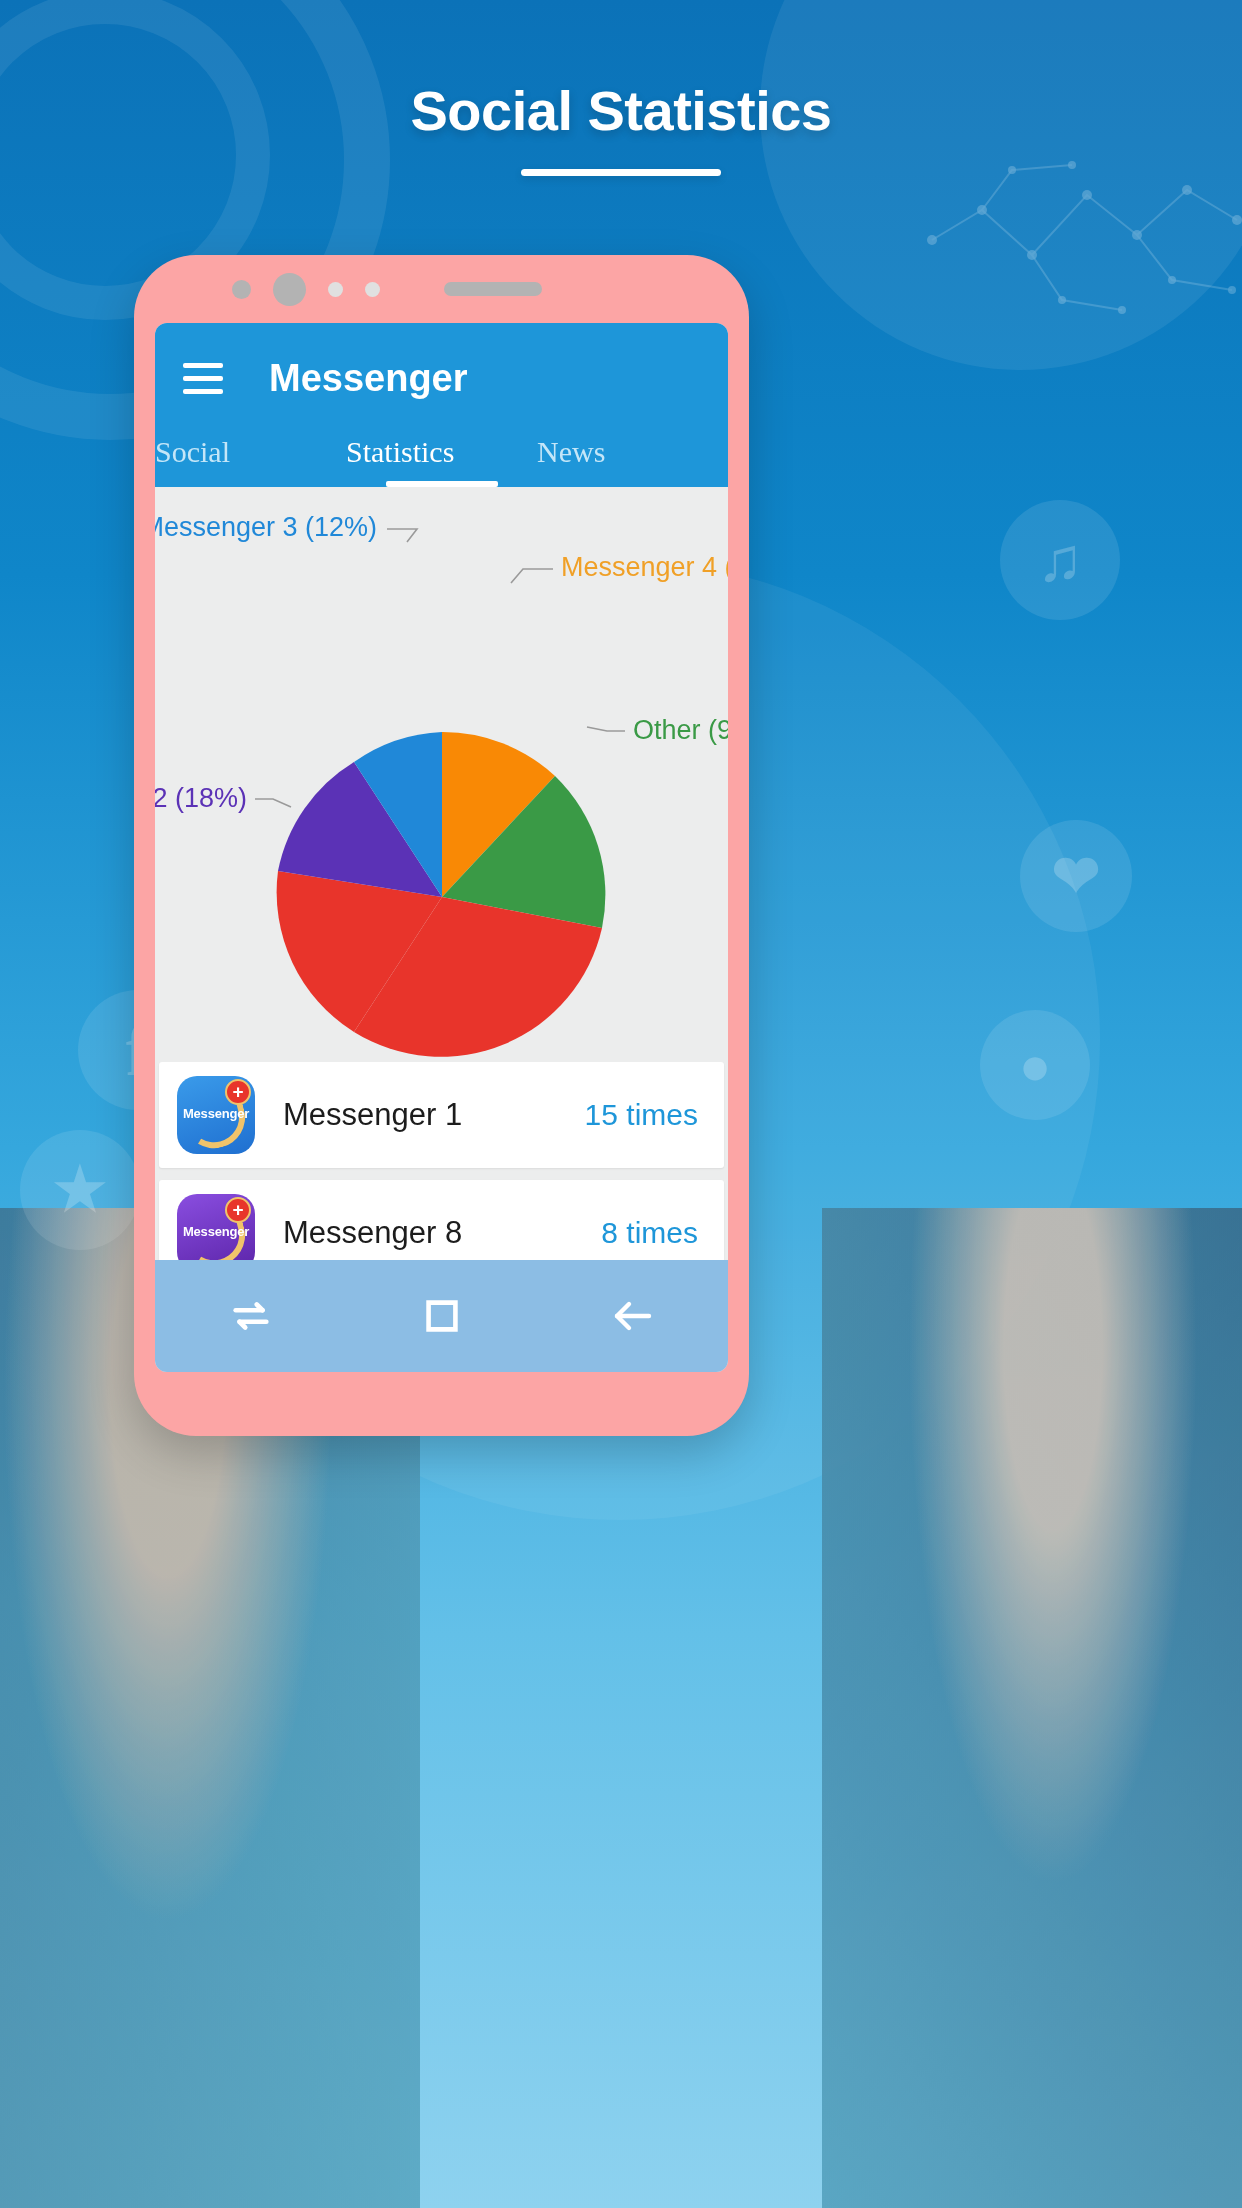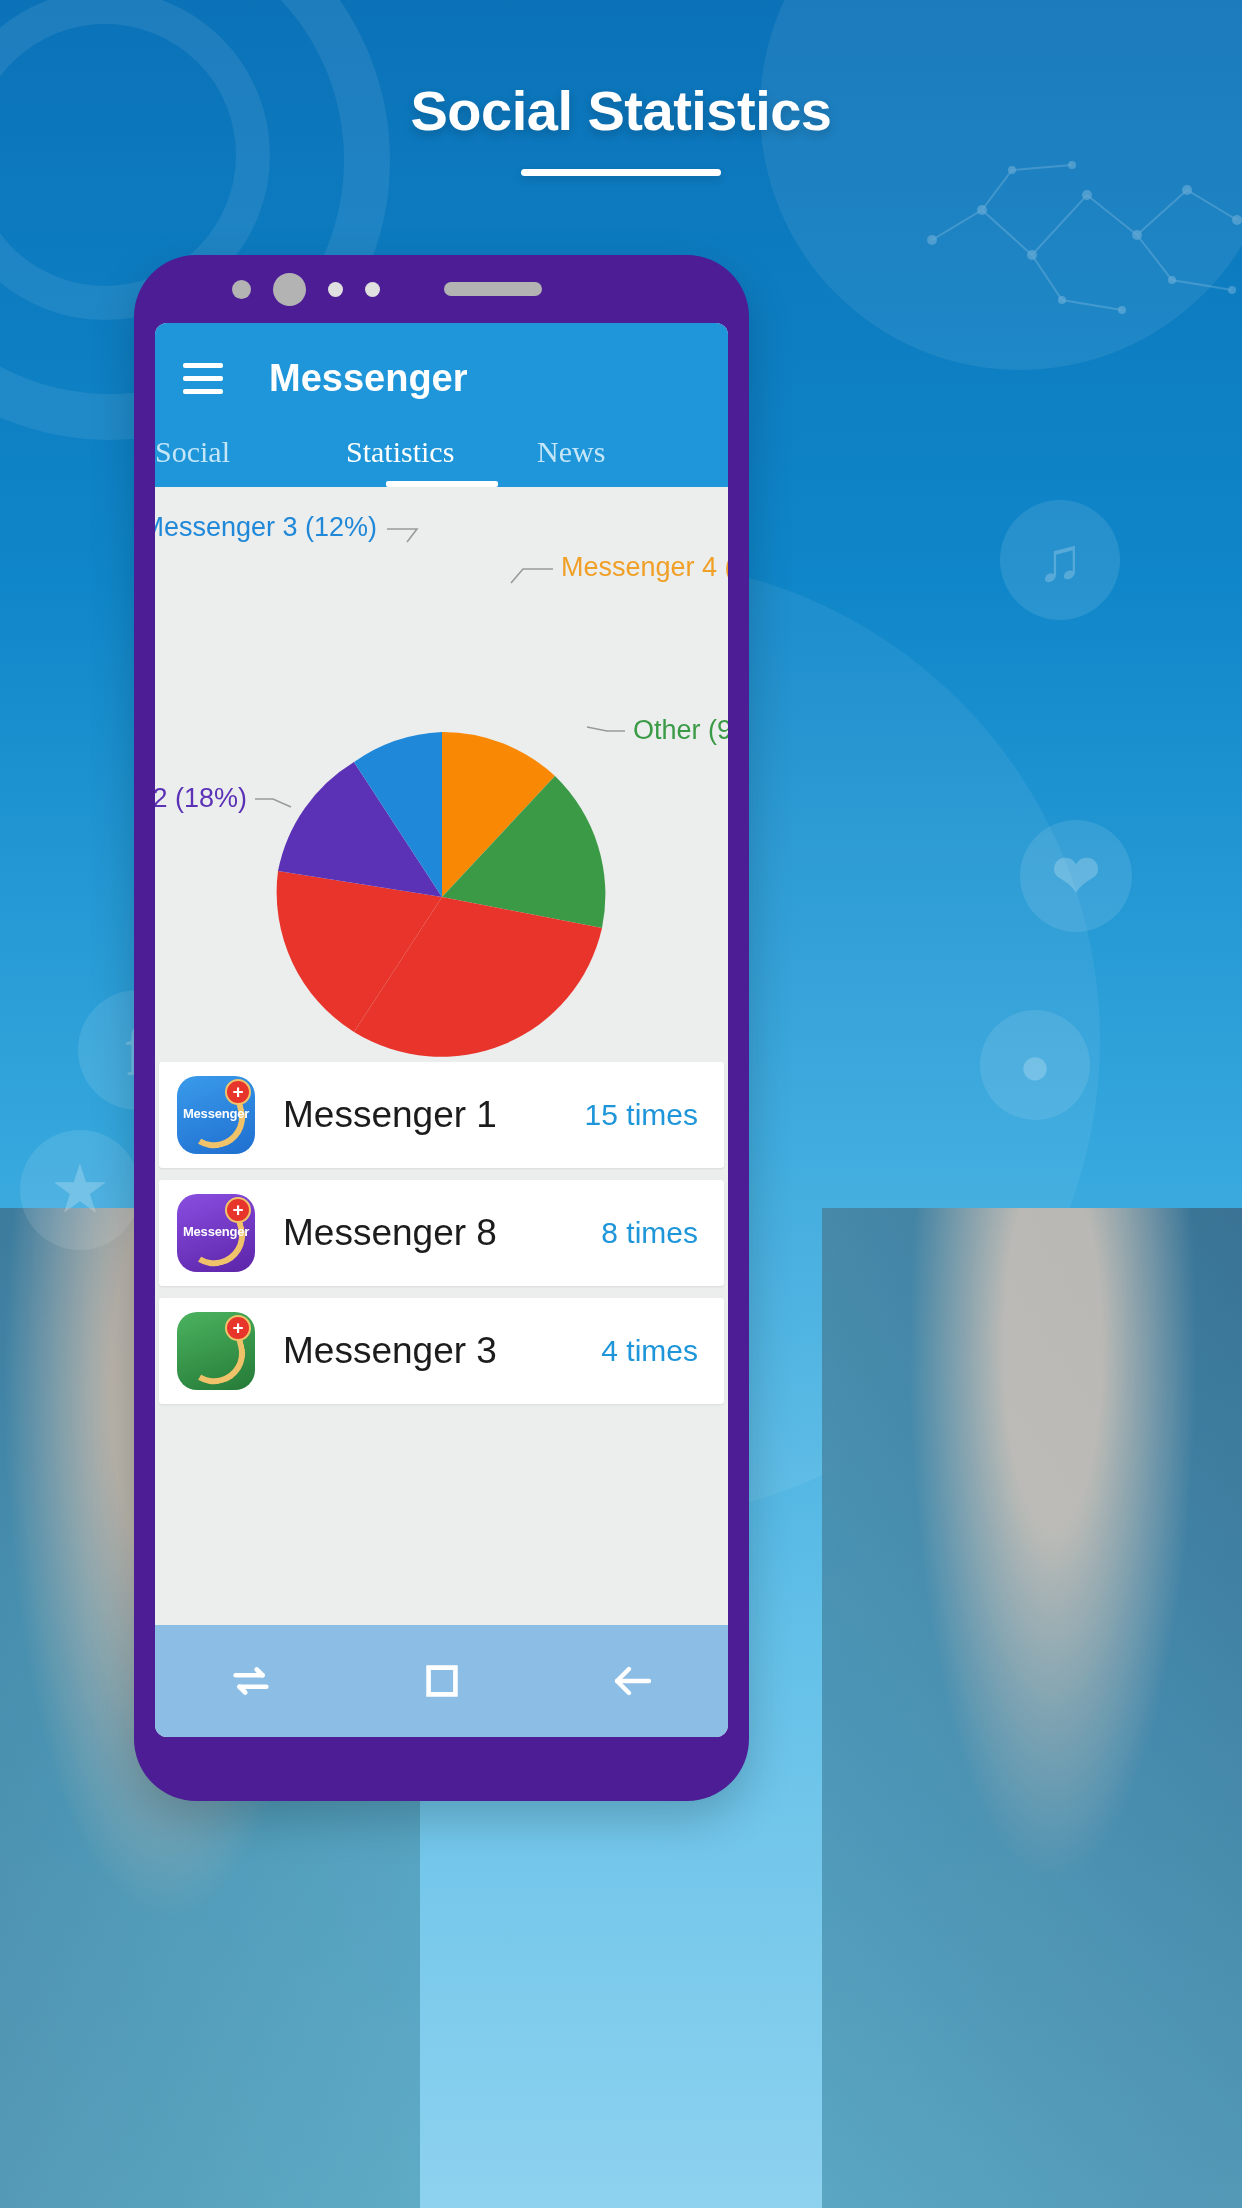--- a/index.html
+++ b/index.html
@@ -75,22 +75,22 @@
   }
   .headline-rule {
     width: 200px; height: 7px; background: #ffffff;
     margin: 26px auto 0; border-radius: 4px;
     box-shadow: 0 3px 8px rgba(0,0,0,0.12);
   }
 
   
   .phone {
     position: absolute; left: 134px; top: 255px;
-    width: 615px; height: 1546px;
-    background: #4c1d95;
+    width: 615px; height: 1181px;
+    background: #fca5a5;
     border-radius: 62px;
     box-shadow: 0 18px 46px rgba(0,0,0,0.20);
     z-index: 10;
   }
   .phone-topbar {
     height: 68px;
     display: flex; align-items: center;
     padding-left: 98px;
     gap: 22px;
   }
@@ -154,21 +154,21 @@
   .app-icon .swoosh {
     position: absolute; left: 8px; bottom: 6px; width: 62px; height: 46px;
     border: 6px solid #f0c36a; border-top-color: transparent; border-left-color: transparent;
     border-radius: 0 0 40px 40px; transform: rotate(-14deg);
   }
   .app-icon .badge {
     position: absolute; right: 4px; top: 3px; width: 26px; height: 26px;
     border-radius: 50%; background: #e8352b; border: 2px solid #f0c36a;
     color: #fff; font-size: 19px; font-weight: bold; line-height: 22px; text-align: center;
   }
-  .row-name { font-size: 37px; color: #1c1c1c; margin-left: 28px; flex: 1; }
+  .row-name { font-size: 31px; color: #1c1c1c; margin-left: 28px; flex: 1; }
   .row-count { font-size: 30px; color: #1e96d9; margin-left: 24px; }
 
   
   .navbar {
     flex: 0 0 auto; height: 112px; background: #8cbde4;
     display: flex; align-items: center; justify-content: space-around;
   }
   .nav-btn { width: 70px; height: 70px; display: flex; align-items: center; justify-content: center; cursor: pointer; }
 </style>
 </head>

